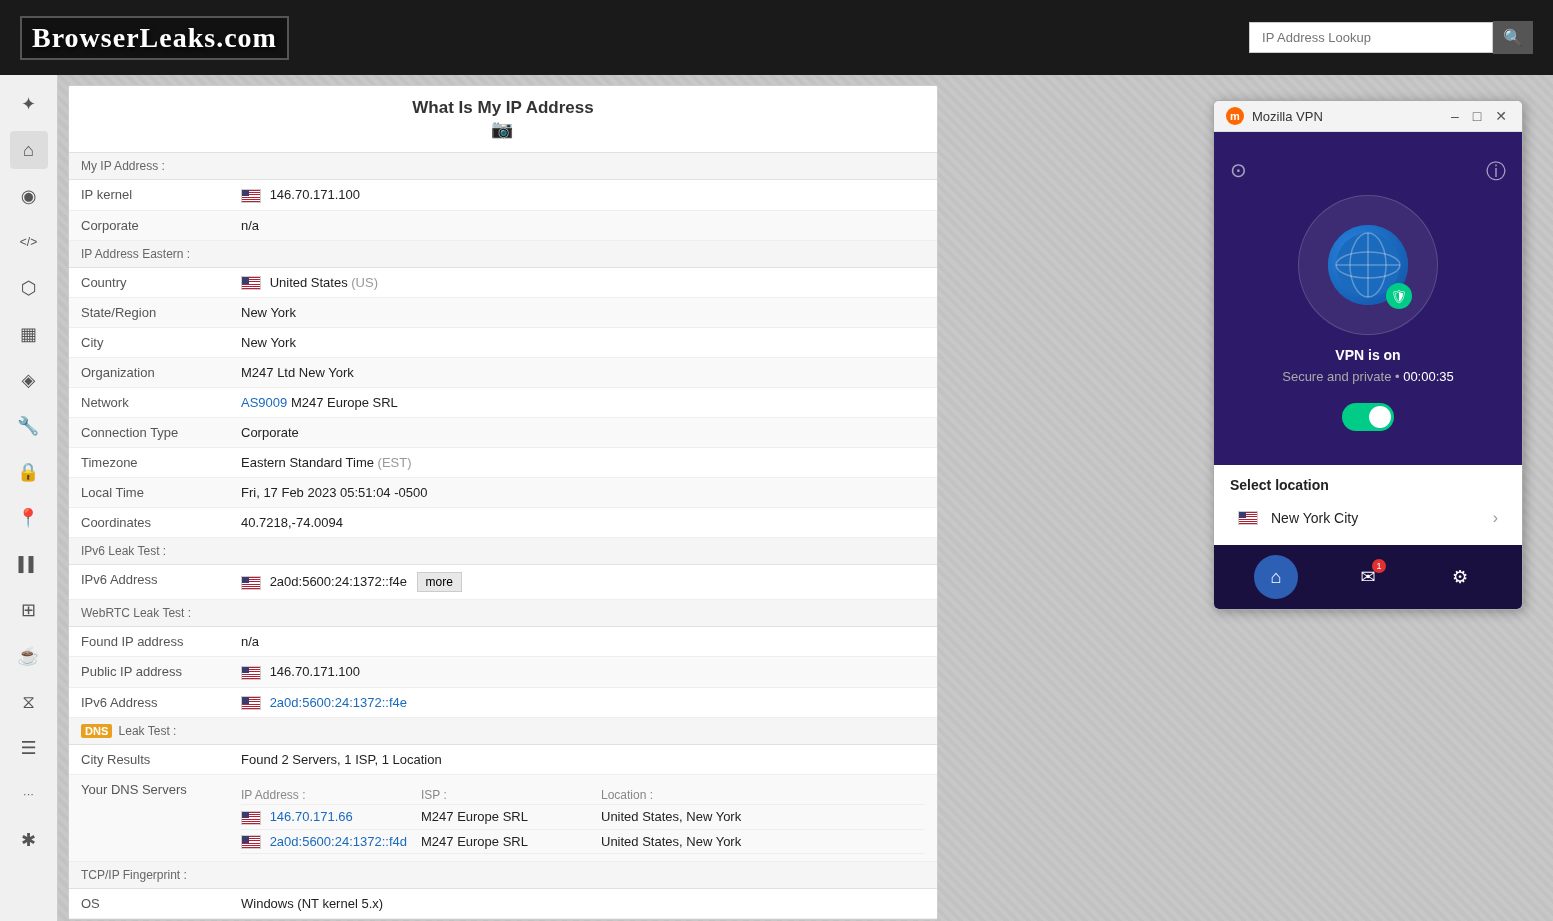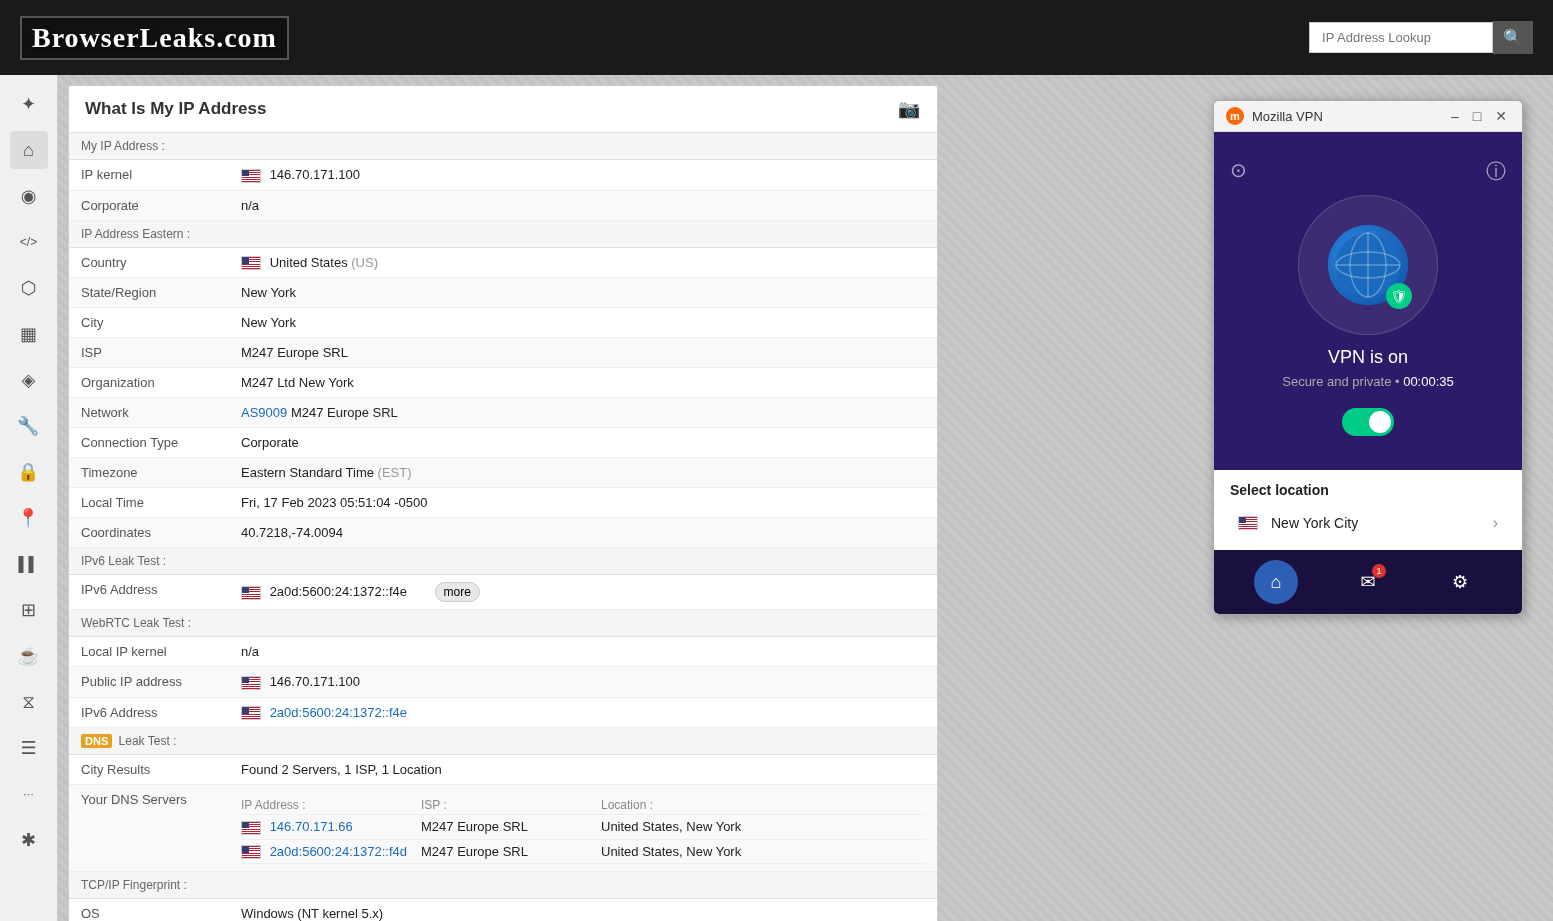--- a/index.html
+++ b/index.html
@@ -36,21 +36,21 @@
       border: 2px solid #555;
       padding: 4px 10px;
       letter-spacing: 1px;
       background: #111;
     }
     .search-bar {
       display: flex;
       align-items: center;
     }
     .search-input {
-      width: 184px;
+      width: 244px;
       padding: 7px 12px;
       border: 1px solid #ccc;
       background: #fff;
       font-size: 13px;
       outline: none;
     }
     .search-btn {
       background: #555;
       border: none;
       padding: 7px 10px;
@@ -102,20 +102,21 @@
       border-radius: 2px;
       max-width: 870px;
     }
 
     .card-header {
       padding: 12px 16px;
       border-bottom: 1px solid #e0e0e0;
       display: flex;
       justify-content: space-between;
       align-items: center;
+      flex-direction: column;
     }
     .card-title {
       font-size: 17px;
       font-weight: bold;
       color: #333;
     }
     .camera-icon {
       color: #777;
       font-size: 18px;
       cursor: pointer;
@@ -203,22 +204,22 @@
       color: #1a6abe;
       text-decoration: none;
     }
 
     .more-btn {
       background: #e8e8e8;
       border: 1px solid #ccc;
       padding: 2px 8px;
       cursor: pointer;
       font-size: 12px;
-      border-radius: 10px;
-      margin-left: 24px;
+      border-radius: 0;
+      margin-left: 6px;
     }
 
     
     .dns-nested-table {
       width: 100%;
       border-collapse: collapse;
       margin-top: 4px;
     }
     .dns-nested-table th {
       text-align: left;
@@ -341,22 +342,22 @@
       border-radius: 50%;
       display: flex;
       align-items: center;
       justify-content: center;
       color: #fff;
       font-size: 13px;
       z-index: 2;
     }
     .vpn-status-title {
       color: #fff;
-      font-size: 18px;
-      font-weight: normal;
+      font-size: 14px;
+      font-weight: bold;
       margin-bottom: 6px;
     }
     .vpn-status-sub {
       color: #aaa;
       font-size: 13px;
       margin-bottom: 19px;
     }
     .vpn-status-sub .timer {
       color: #fff;
     }
@@ -533,24 +534,20 @@
         </tr>
         <tr>
           <td>State/Region</td>
           <td>New York</td>
         </tr>
         <tr>
           <td>City</td>
           <td>New York</td>
         </tr>
         <tr>
-          <td>ISP</td>
-          <td>M247 Europe SRL</td>
-        </tr>
-        <tr>
           <td>Organization</td>
           <td>M247 Ltd New York</td>
         </tr>
         <tr>
           <td>Network</td>
           <td>
             <a class="link-style" href="#">AS9009</a>
             <span> M247 Europe SRL</span>
           </td>
         </tr>
@@ -590,21 +587,21 @@
         </tr>
       </tbody>
         </table>
 
       <div class="section-header">
         <span>WebRTC Leak Test :</span>
       </div>
       <table class="info-table">
         <tbody>
             <tr>
-          <td>Local IP kernel</td>
+          <td>Found IP address</td>
           <td>n/a</td>
         </tr>
         <tr>
           <td>Public IP address</td>
           <td>
             <span class="flag flag-us"></span>
             <span>146.70.171.100</span>
           </td>
         </tr>
         <tr>

